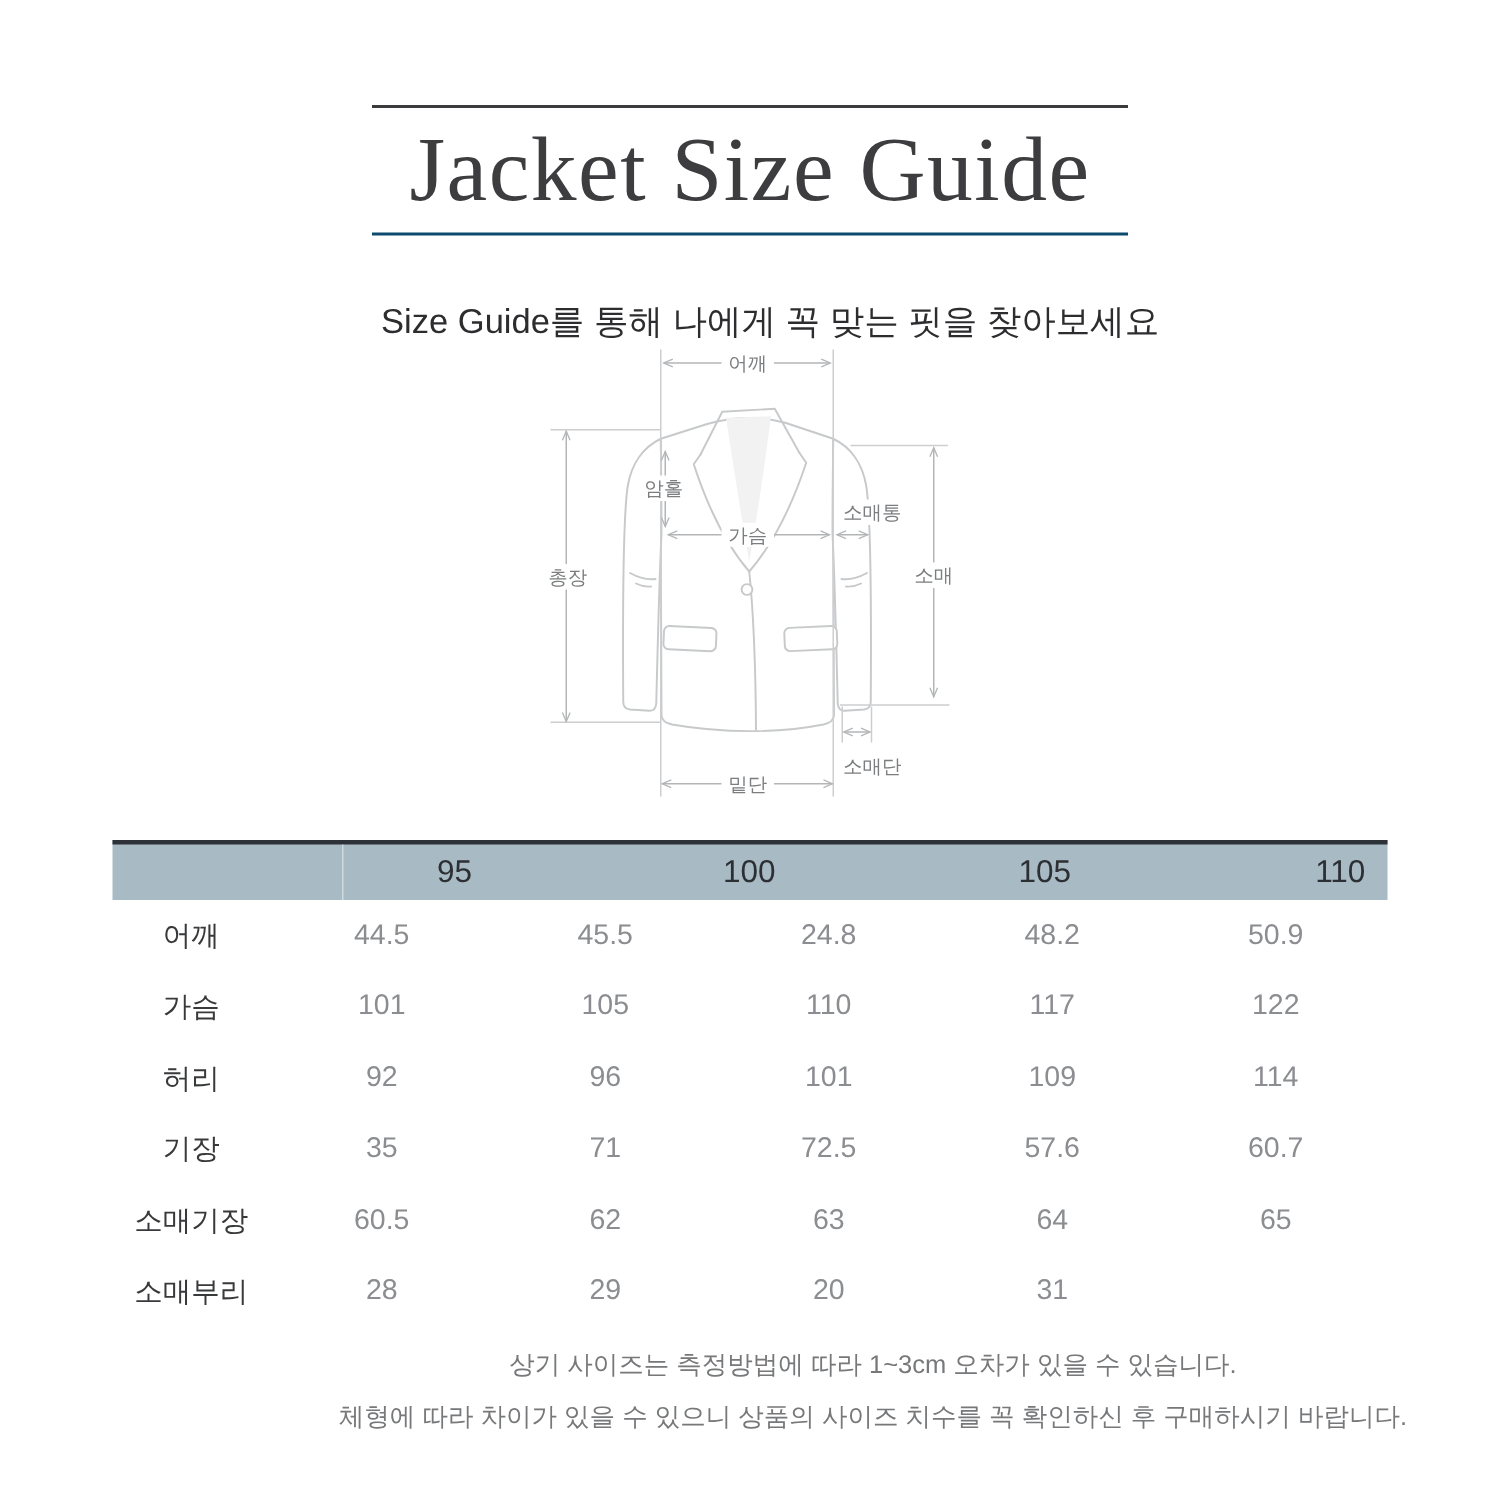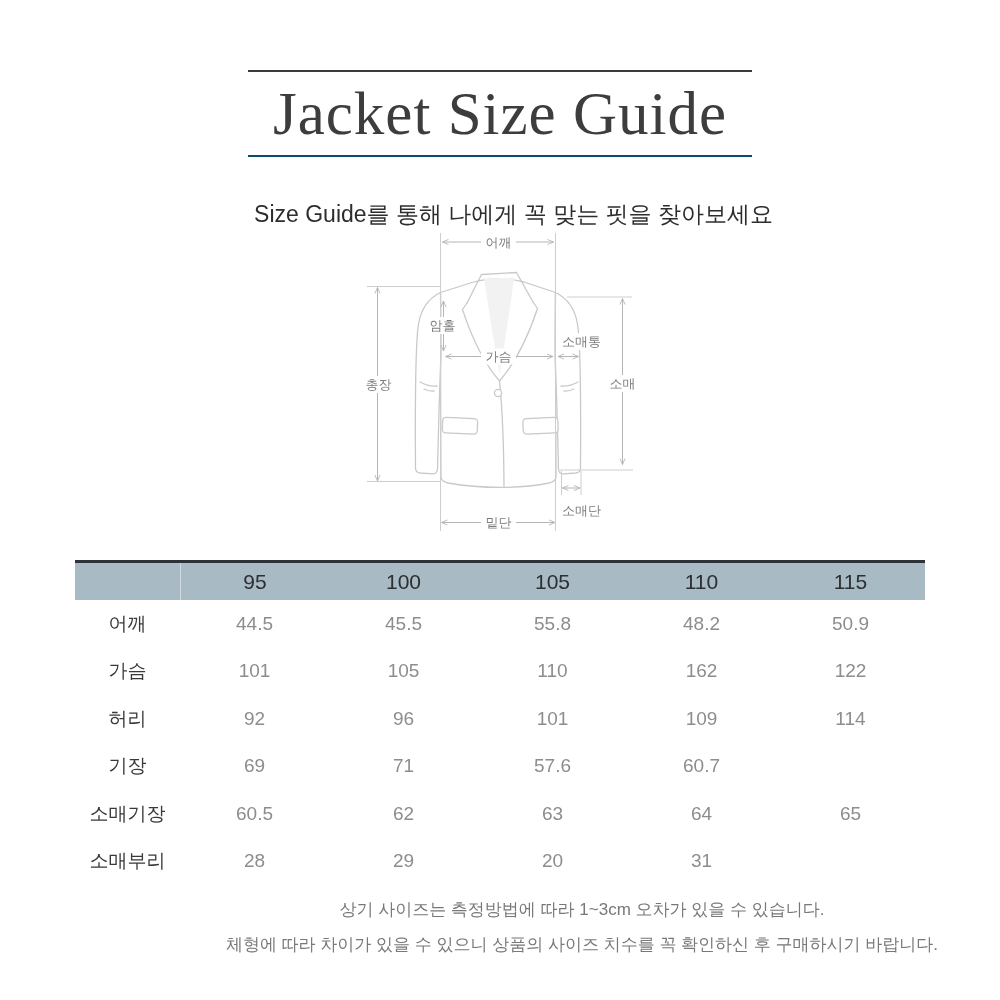--- a/index.html
+++ b/index.html
@@ -26,21 +26,21 @@
   .jline { fill:none; stroke:#c7c9cb; stroke-width:1.3; stroke-linecap:round; stroke-linejoin:round; }
   .jfill { fill:#ffffff; }
   .ext  { stroke:#cdced0; stroke-width:1; fill:none; }
   .dim  { stroke:#b3b5b7; stroke-width:1; fill:none; }
   .dlabel { font:13px "Liberation Sans", sans-serif; fill:#7b7d7f; text-anchor:middle; }
   .lblbg { fill:#ffffff; }
   
   .size-table { position:absolute; left:75px; top:560px; width:850px; }
   .thead {
     display:grid; grid-template-columns:105px repeat(5,149px);
-    background:#a8bac3; border-top:3px solid #2d3138; height:37px;
+    background:#a8bac3; border-top:3px solid #2d3138; height:37px;gap:48px;
   }
   .th { display:flex; align-items:center; justify-content:center;
         font-size:21px; font-weight:500; color:#2c2f33; }
   .thead .th:nth-child(2) { border-left:1px solid rgba(255,255,255,0.45); }
   .trow { display:grid; grid-template-columns:105px repeat(5,149px); height:47.5px; }
   .td { display:flex; align-items:center; justify-content:center;
         font-size:19px; color:#8b8d90; }
   .td.rowlabel { color:#38393b; font-weight:500; }
   
   .notes {
@@ -138,44 +138,45 @@
       <div class="th">100</div>
       <div class="th">105</div>
       <div class="th">110</div>
       <div class="th">115</div>
     </div>
 
     <div class="trow">
       <div class="td rowlabel">어깨</div>
       <div class="td">44.5</div>
       <div class="td">45.5</div>
-      <div class="td">55.8</div>
+      <div class="td">24.8</div>
       <div class="td">48.2</div>
       <div class="td">50.9</div>
     </div>
     <div class="trow">
       <div class="td rowlabel">가슴</div>
       <div class="td">101</div>
       <div class="td">105</div>
       <div class="td">110</div>
-      <div class="td">162</div>
+      <div class="td">117</div>
       <div class="td">122</div>
     </div>
     <div class="trow">
       <div class="td rowlabel">허리</div>
       <div class="td">92</div>
       <div class="td">96</div>
       <div class="td">101</div>
       <div class="td">109</div>
       <div class="td">114</div>
     </div>
     <div class="trow">
       <div class="td rowlabel">기장</div>
-      <div class="td">69</div>
+      <div class="td">35</div>
       <div class="td">71</div>
+      <div class="td">72.5</div>
       <div class="td">57.6</div>
       <div class="td">60.7</div>
     </div>
     <div class="trow">
       <div class="td rowlabel">소매기장</div>
       <div class="td">60.5</div>
       <div class="td">62</div>
       <div class="td">63</div>
       <div class="td">64</div>
       <div class="td">65</div>

